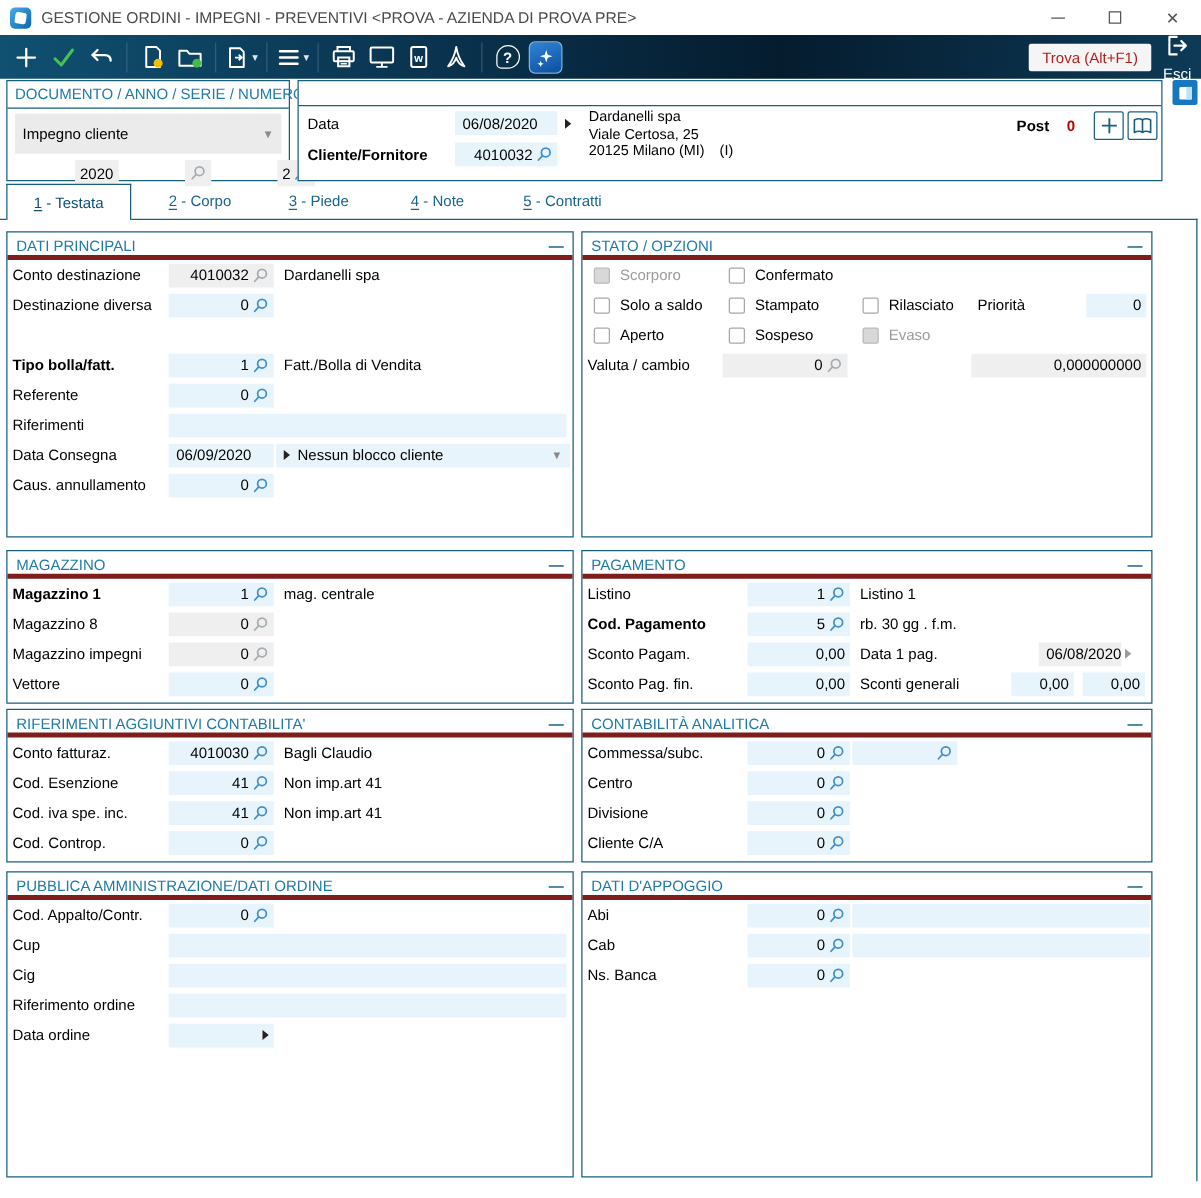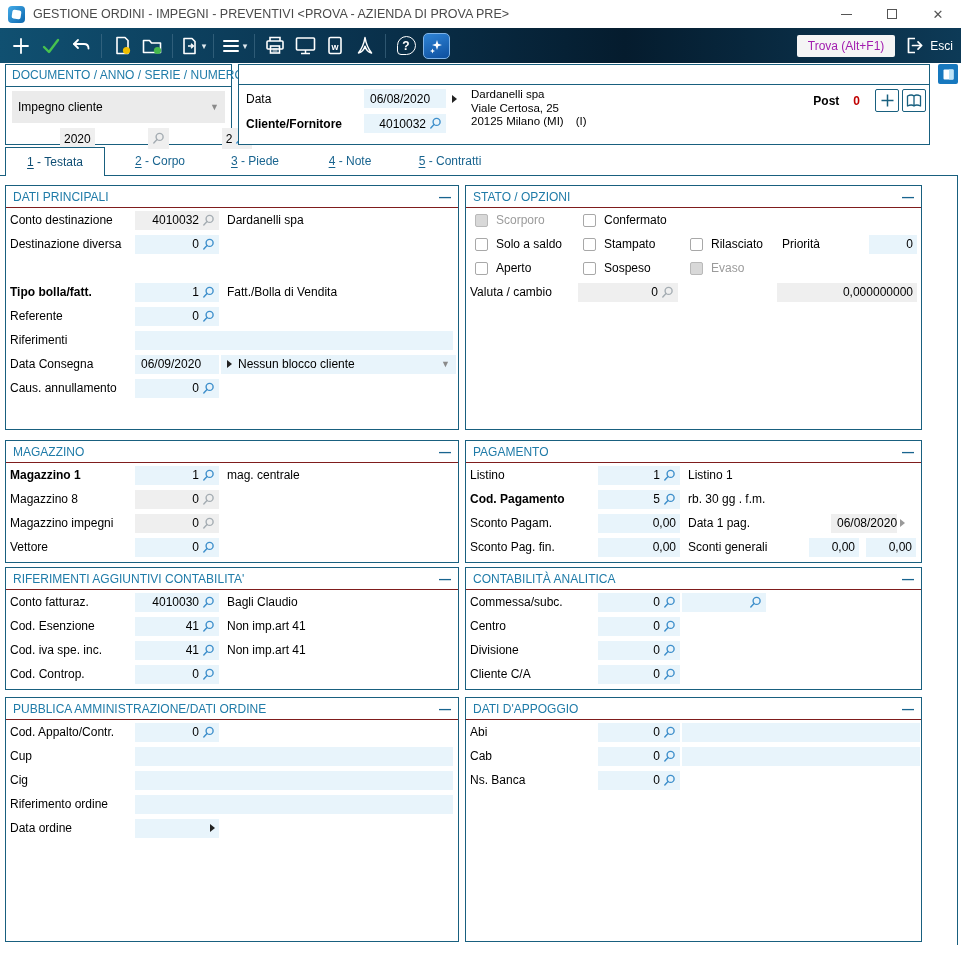--- a/index.html
+++ b/index.html
@@ -16,22 +16,22 @@
 .min-g { width:11px; height:1px; background:#555; display:inline-block; }
 .max-g { width:10px; height:10px; border:1px solid #555; display:inline-block; }
 
 
 .toolbar { position:absolute; top:28px; left:0; width:961px; height:35px; background:linear-gradient(90deg,#105071 0%,#0a3450 35%,#051c2e 65%,#0d3a57 100%); display:flex; align-items:center; padding:0 6px; }
 .tbb { min-width:30px; height:29px; display:flex; align-items:center; justify-content:center; gap:2px; }
 .tbb svg { display:block; }
 .tb-sep { width:1px; height:24px; background:#4d768f; opacity:.55; margin:0 5px; }
 .tb-caret { color:#dfe8ee; font-size:9px; }
 .tb-right { margin-left:auto; display:flex; align-items:center; gap:9px; padding-right:2px; }
-.find-btn { background:#F5F5F5; color:#a21caf; padding:4px 11px; border-radius:2px; white-space:nowrap; }
-.exit-btn { display:flex; align-items:center; gap:5px; color:#fff; white-space:nowrap; }
+.find-btn { background:#F5F5F5; color:#b91c1c; padding:4px 11px; border-radius:2px; white-space:nowrap; }
+.exit-btn { display:flex; align-items:center; gap:5px; color:#fff; white-space:nowrap;flex-direction:column; }
 .ai-btn { width:27px; height:26px; background:linear-gradient(160deg,#2F84D6,#0D4F9E); border:1px solid #7FB4E8; border-radius:5px; display:flex; align-items:center; justify-content:center; }
 .help-circ { width:19px; height:19px; border:1.6px solid #fff; border-radius:50% 50% 50% 4px; display:flex; align-items:center; justify-content:center; color:#fff; font-size:12px; font-weight:bold; }
 
 
 .hpanel { position:absolute; border:1px solid #19607F; background:#fff; }
 #hdr-left { left:5px; top:64px; width:227px; height:81px; }
 .hcap { height:22px; line-height:21px; padding:0 6px; color:#1F7BA8; border-bottom:1px solid #19607F; white-space:nowrap; }
 .hl-combo { margin:4px 6px 0; height:22px; background:#EBEBEB; display:flex; align-items:center; padding:16px 6px; }
 .car { color:#8a8a8a; font-size:9px; margin-left:auto; }
 .hl-fields { display:flex; margin:5px 6px 0; gap:5px; }
@@ -61,21 +61,21 @@
 
 .panel { position:absolute; border:1px solid #19607F; background:#fff; z-index:2; }
 #p-dati  { left:5px;   top:185px; width:454px; height:245px; }
 #p-stato { left:465px; top:185px; width:457px; height:245px; }
 #p-mag   { left:5px;   top:440px; width:454px; height:123px; }
 #p-pag   { left:465px; top:440px; width:457px; height:123px; }
 #p-rif   { left:5px;   top:567px; width:454px; height:123px; }
 #p-ana   { left:465px; top:567px; width:457px; height:123px; }
 #p-pa    { left:5px;   top:697px; width:454px; height:245px; }
 #p-banca { left:465px; top:697px; width:457px; height:245px; }
-.ph { height:22px; display:flex; align-items:center; padding:0 7px; color:#1F7BA8; border-bottom:1px solid #7f1d1d; white-space:nowrap; }
+.ph { height:22px; display:flex; align-items:flex-end; padding:0 7px; color:#1F7BA8; border-bottom:4px solid #7f1d1d; white-space:nowrap; }
 .ph .min { margin-left:auto; color:#19648F; font-weight:bold; }
 
 .prow { display:flex; align-items:center; height:24px; padding-left:4px; }
 .lbl { width:125px; flex-shrink:0; white-space:nowrap; }
 .lblr { width:128px; flex-shrink:0; white-space:nowrap; }
 .fld { width:84px; height:19px; background:#E8F4FB; display:flex; align-items:center; justify-content:flex-end; padding:0 4px; flex-shrink:0; white-space:nowrap; }
 .fld.gray { background:#EFEFEF; }
 .fld svg { margin-left:3px; }
 .fld.w82 { width:82px; } .fld.w66 { width:66px; } .fld.w50 { width:50px; }
 .fld.wide { width:318px; justify-content:flex-start; }

